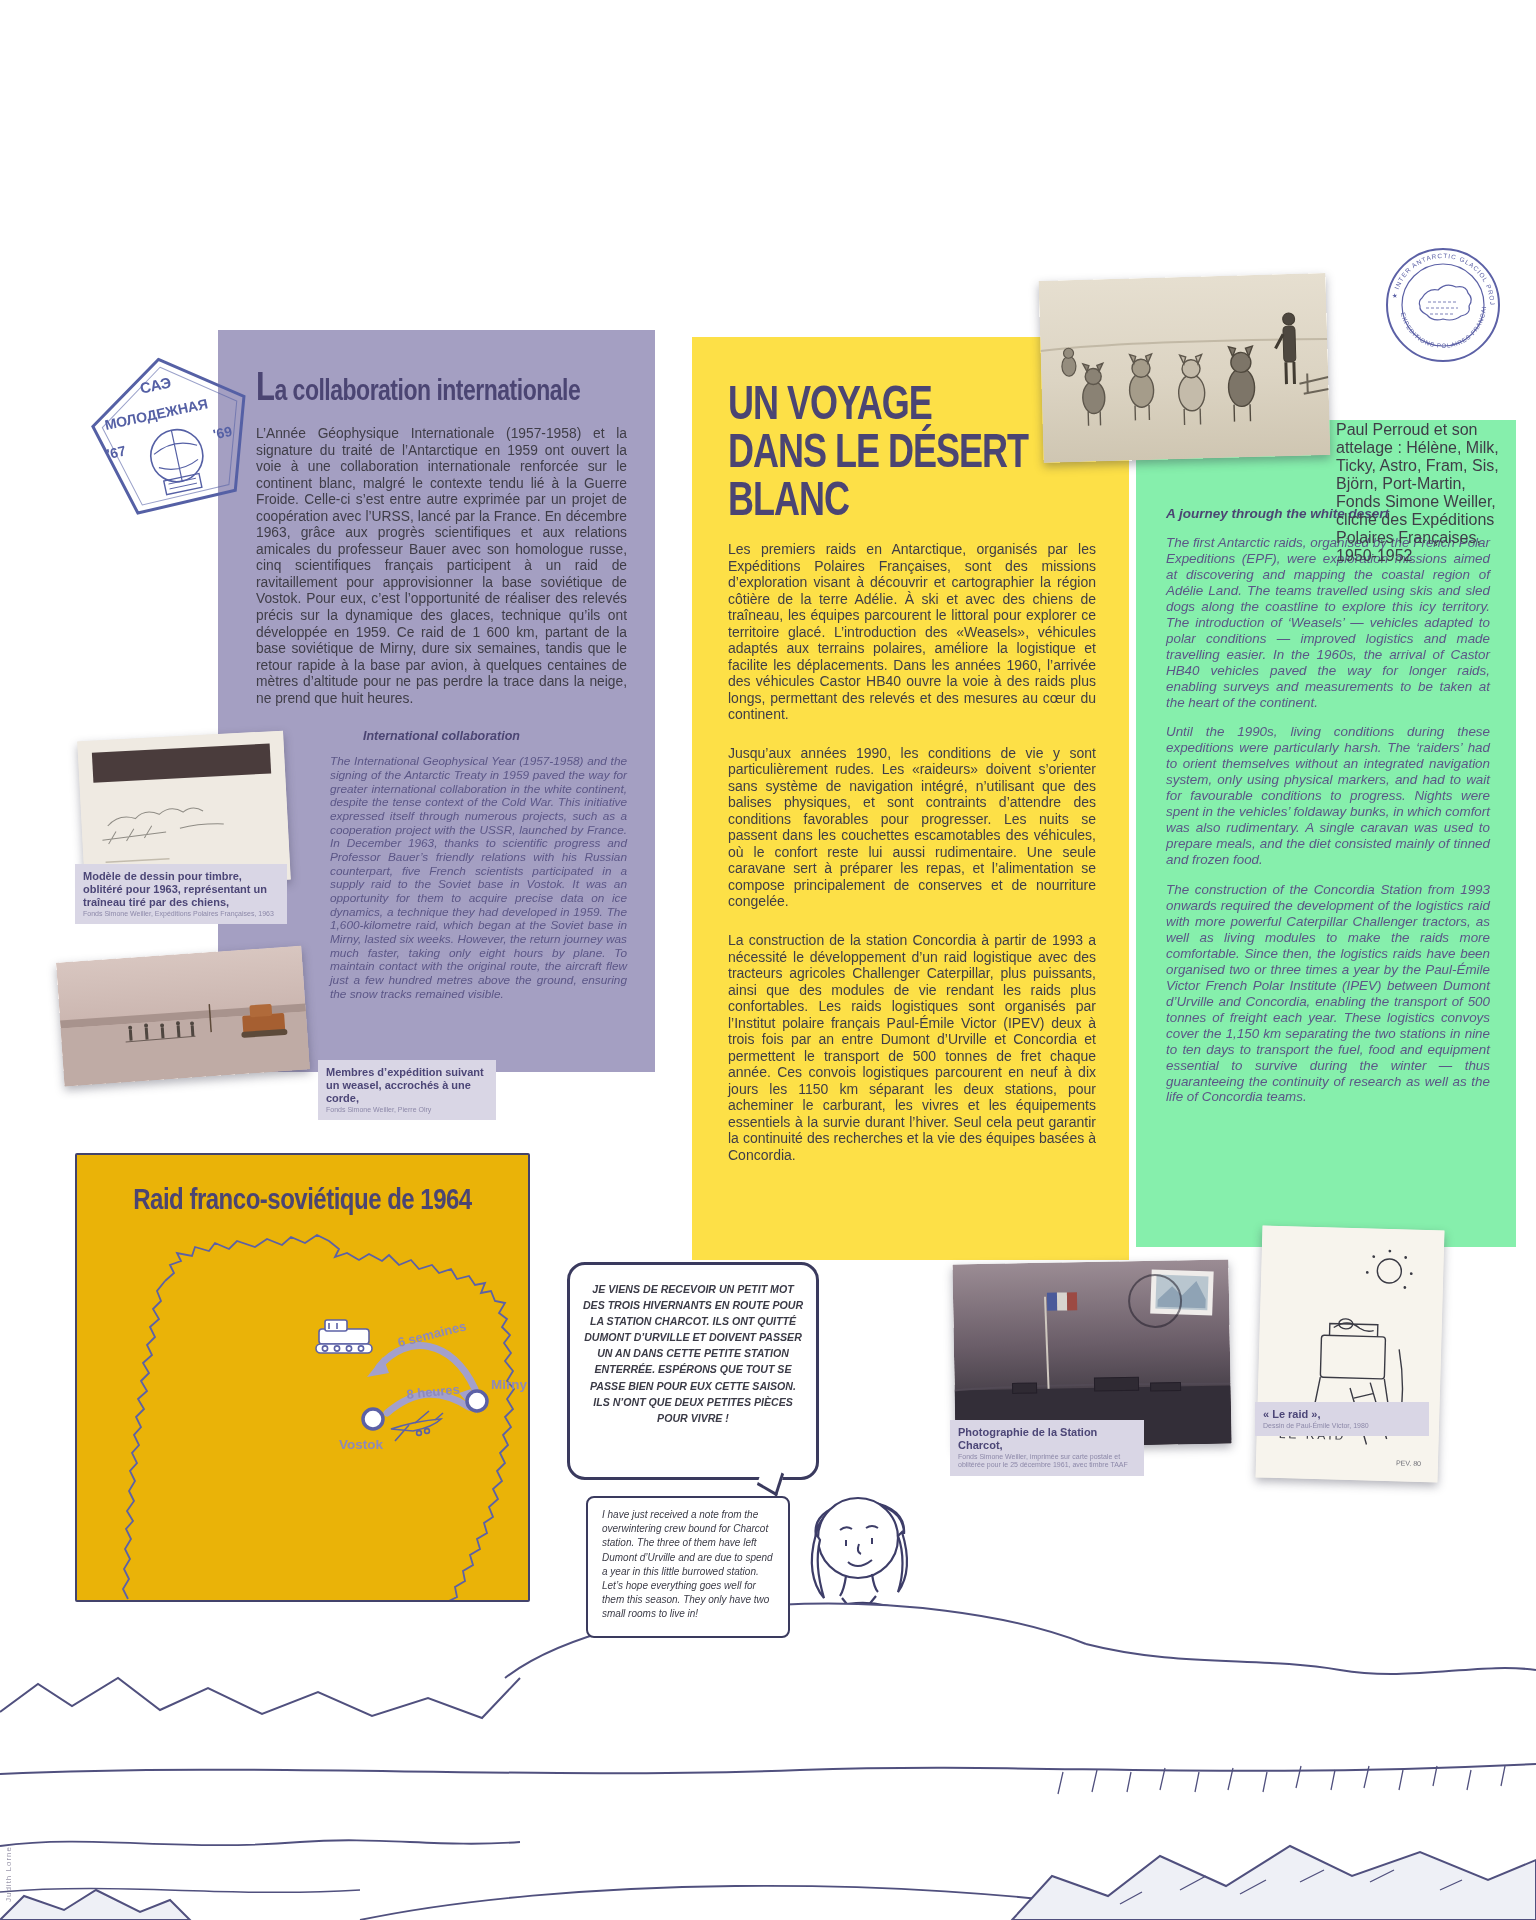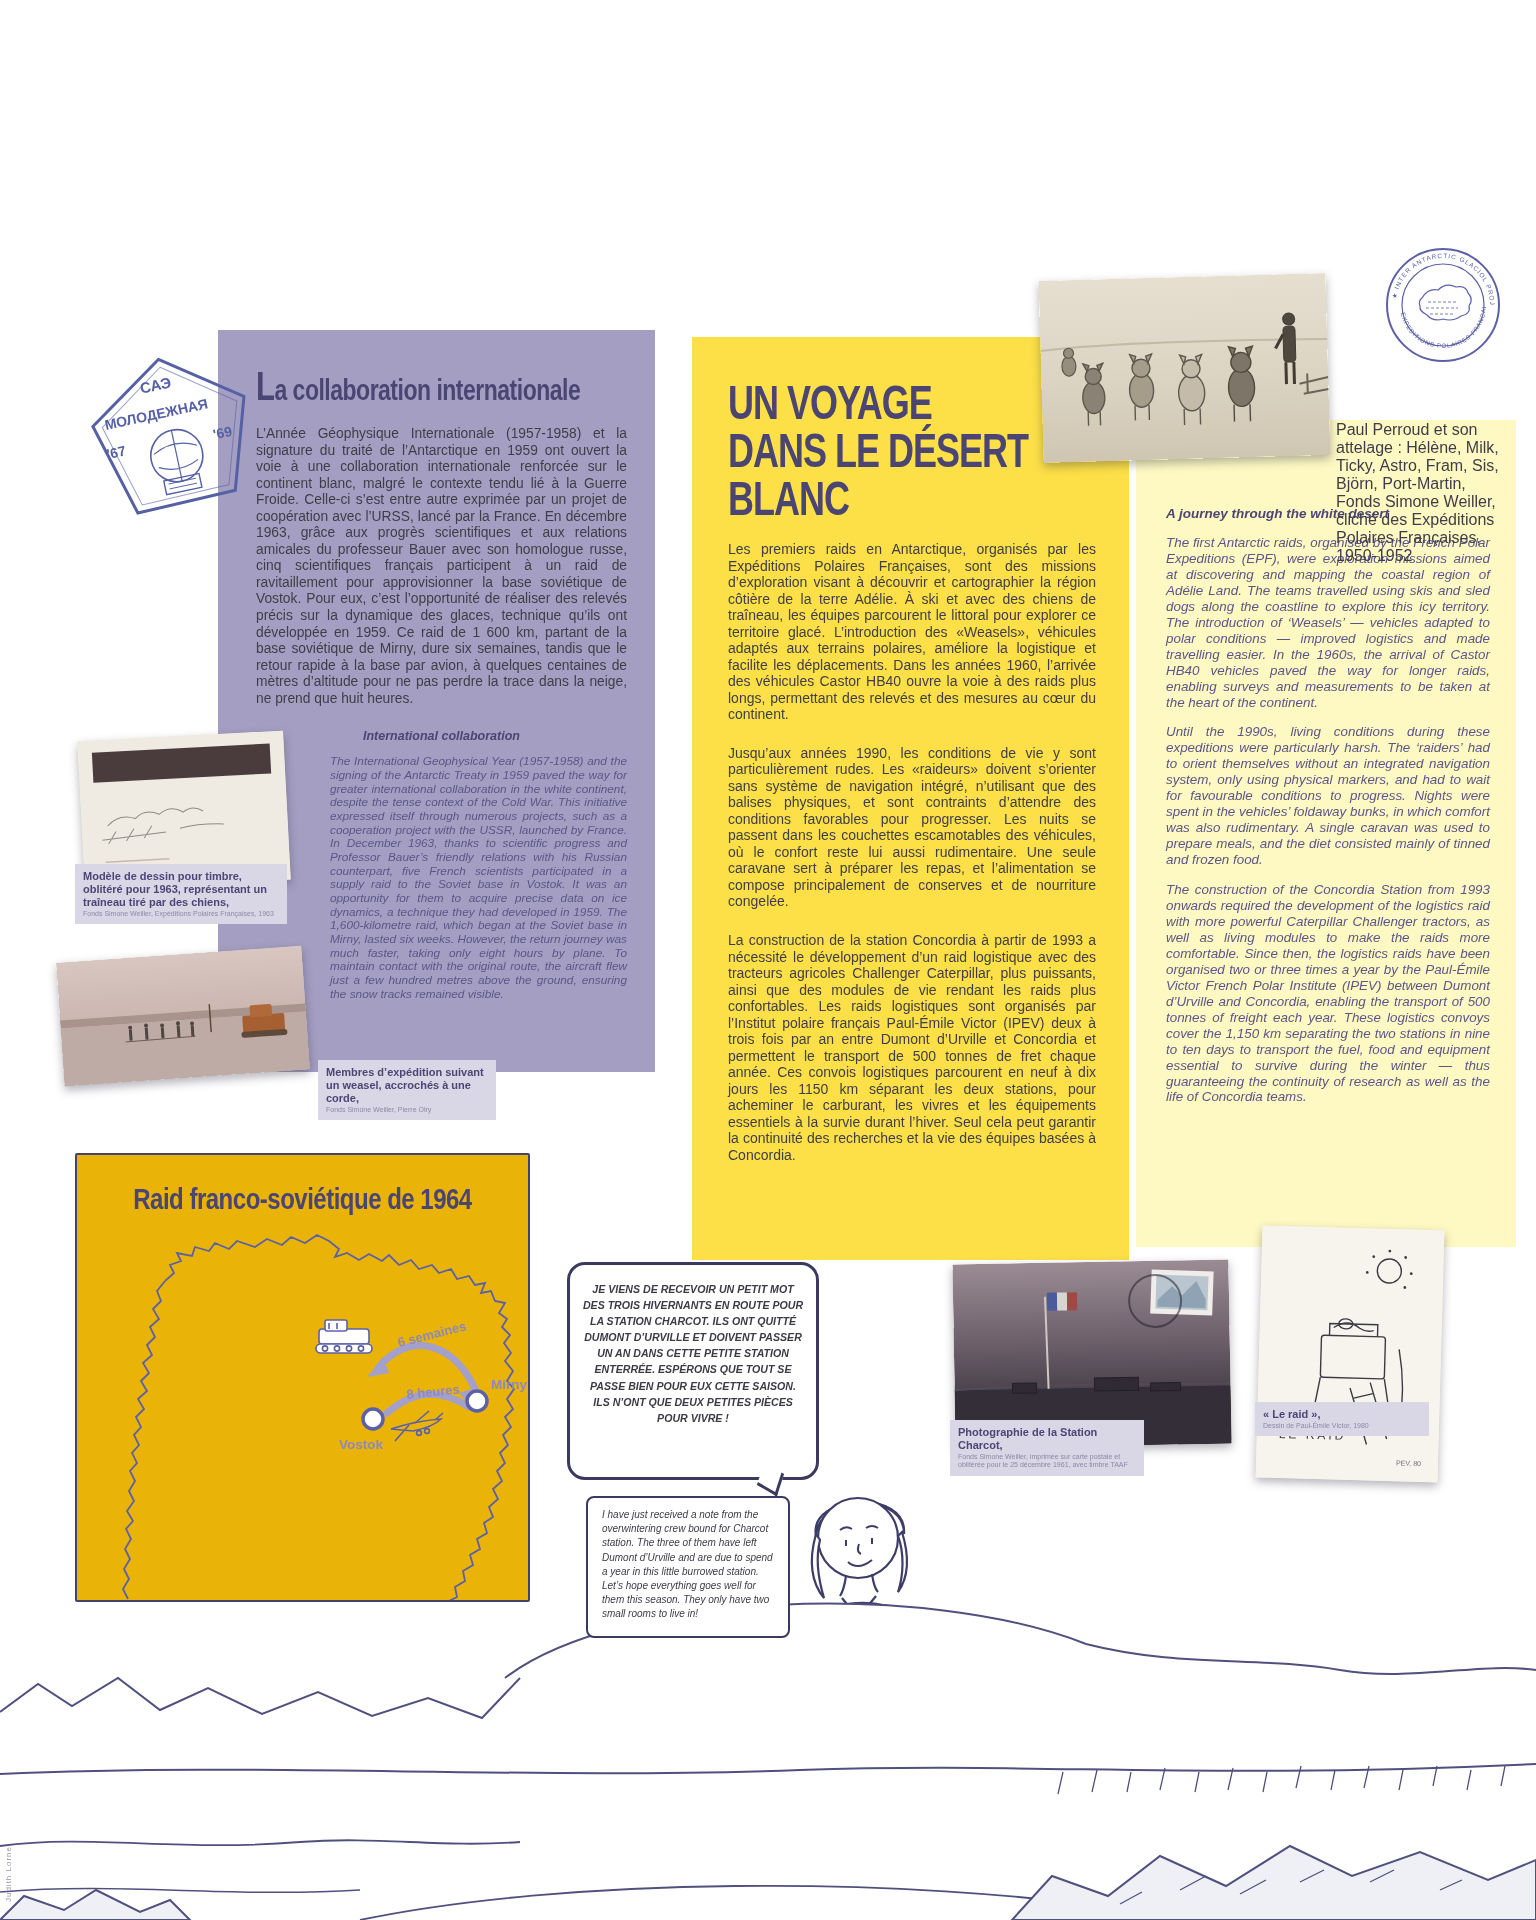--- a/index.html
+++ b/index.html
@@ -12,21 +12,21 @@
                font-weight:bold;font-size:170px;line-height:1;letter-spacing:-7px;color:#514b78;white-space:nowrap;}
   .title-i{display:inline-block;position:relative;width:36px;height:122px;margin:0 3px;}
   .title-i .stem{position:absolute;left:4px;right:4px;bottom:2px;height:80px;background:#514b78;}
   .title-i .ring{position:absolute;left:50%;transform:translateX(-50%);bottom:88px;width:60px;height:48px;
                  border:14px solid #a25944;border-radius:50%;box-sizing:border-box;background:#fff;}
 
   
   .panel{position:absolute;}
   #left-panel{left:218px;top:330px;width:437px;height:742px;background:#a49fc2;z-index:1;}
   #center-panel{left:692px;top:337px;width:437px;height:923px;background:#fde047;z-index:1;}
-  #right-panel{left:1136px;top:420px;width:380px;height:827px;background:#fef9c3;z-index:1;}
+  #right-panel{left:1136px;top:420px;width:380px;height:827px;background:#86efac;z-index:1;}
 
   .panel-heading{margin:34px 28px 0 38px;font-weight:bold;font-size:23px;letter-spacing:-0.5px;
                  color:#4b4573;transform:scaleY(1.3);transform-origin:top left;}
   .panel-heading::first-letter{font-size:31px;}
   .body-fr{margin:26px 28px 0 38px;font-size:13.8px;line-height:1.2;text-align:justify;color:#3f3d47;}
   .en-heading{margin:22px 28px 0 38px;text-align:center;font-style:italic;font-weight:bold;
               font-size:12.5px;color:#4b4573;}
   .body-en-left{margin:12px 28px 0 112px;font-size:11.8px;line-height:1.16;font-style:italic;
                 text-align:justify;color:#5b5687;}
 

